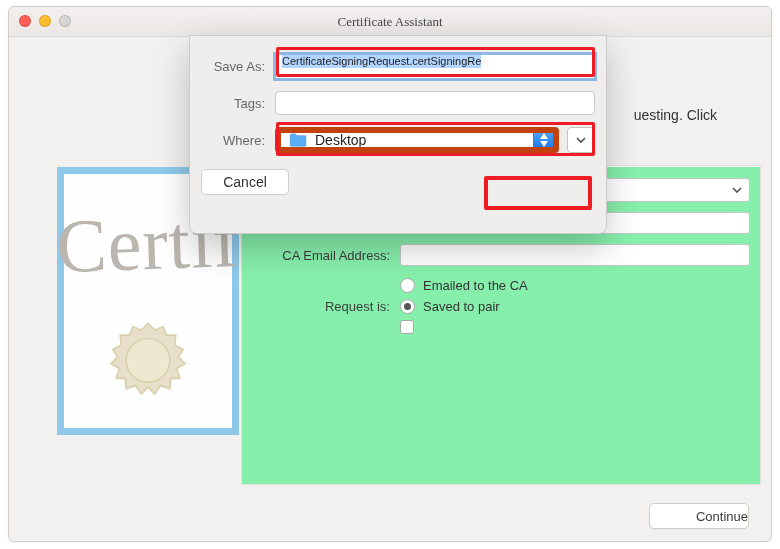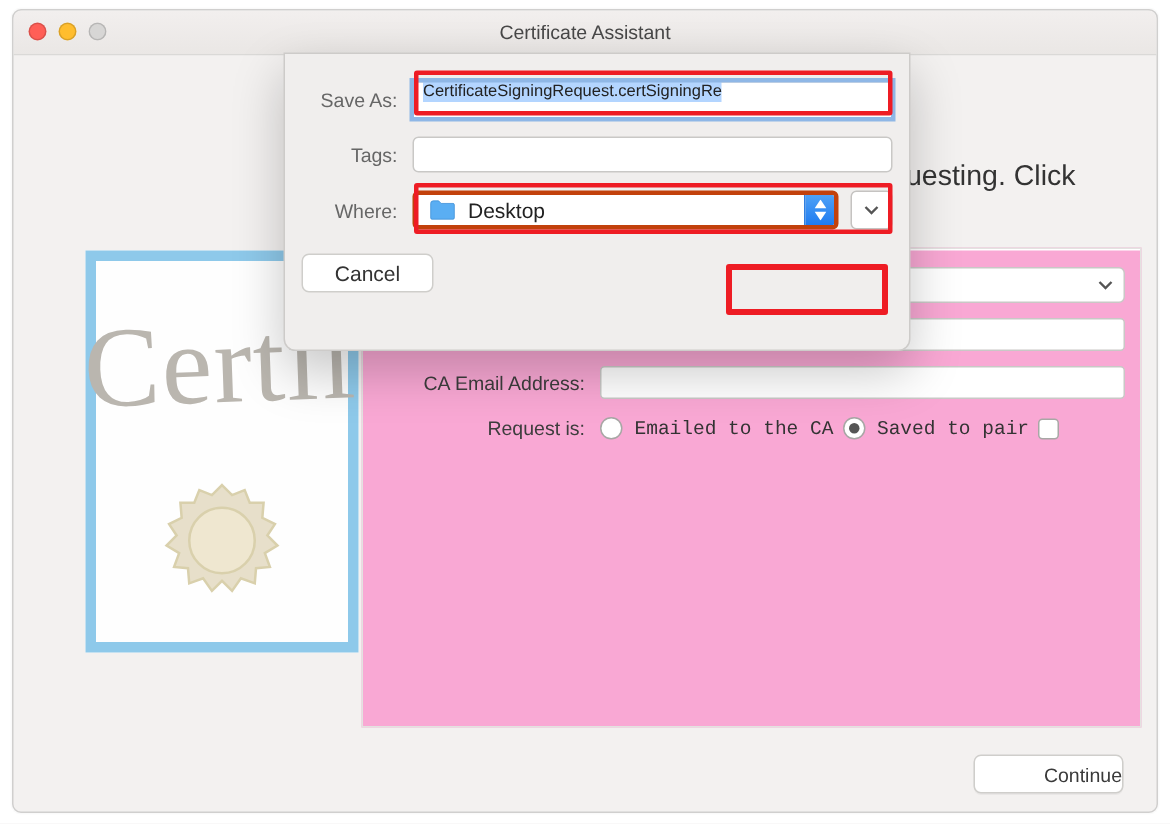--- a/index.html
+++ b/index.html
@@ -27,20 +27,21 @@
     border-radius: 6px;
     box-shadow: 0 0 0 1px rgba(0,0,0,0.02);
   }
 
   .title-bar {
     height: 30px;
     position: relative;
     border-bottom: 1px solid #dad9d7;
     background: linear-gradient(#f2efee, #eae7e5);
     border-radius: 6px 6px 0 0;
+    font-family: Liberation Serif, serif;
   }
   .traffic-lights {
     position: absolute;
     left: 10px;
     top: 8px;
     display: flex;
     gap: 8px;
   }
   .tl-dot { width: 12px; height: 12px; border-radius: 50%; box-shadow: inset 0 0 0 1px rgba(0,0,0,0.15); }
   .tl-close { background: #ff5f57; }
@@ -60,21 +61,21 @@
   .main-body {
     position: relative;
     width: 100%;
     height: calc(100% - 30px);
   }
 
   .peek-text {
     position: absolute;
     right: 54px;
     top: 70px;
-    font-size: 19px;
+    font-size: 14px;
     color: #333;
   }
 
   
   .cert-art {
     position: absolute;
     left: 48px;
     top: 130px;
     width: 182px;
     height: 268px;
@@ -100,21 +101,21 @@
     transform: translateX(-50%);
   }
 
   
   .settings-panel {
     position: absolute;
     left: 232px;
     top: 128px;
     width: 520px;
     border: 1px solid #e3e2e0;
-    background: #f9a8d4;
+    background: #86efac;
     padding: 12px 10px 18px 18px;
     height: 320px;
     box-shadow: inset 0 1px 0 #fff;
   }
 
   .frow {
     display: flex;
     align-items: center;
     margin-bottom: 10px;
   }
@@ -143,24 +144,23 @@
     height: 22px;
     background: #fff;
     border: 1px solid #c9c8c6;
     border-radius: 3px;
     padding: 2px 6px;
     font-size: 13px;
   }
   .radio-col {
     flex: 1;
     display: flex;
-    flex-direction: row;
+    flex-direction: column;
     gap: 6px;
     padding-top: 2px;
-    font-family: Liberation Mono, monospace;
   }
   .radio-row, .check-row {
     display: flex;
     align-items: center;
     gap: 8px;
     font-size: 13px;
     color: #333;
   }
   .radio-dot {
     width: 15px; height: 15px;
@@ -255,21 +255,21 @@
 
   .where-combo {
     flex: 1;
     display: flex;
     gap: 8px;
     align-items: center;
   }
   .where-main {
     flex: 1;
     height: 26px;
-    border: 3px solid #c2410c;
+    border: 6px solid #c2410c;
     border-radius: 4px;
     background: #fff;
     display: flex;
     align-items: center;
     position: relative;
     overflow: hidden;
   }
   .folder-icon {
     width: 18px; height: 14px;
     margin: 0 8px 0 8px;

